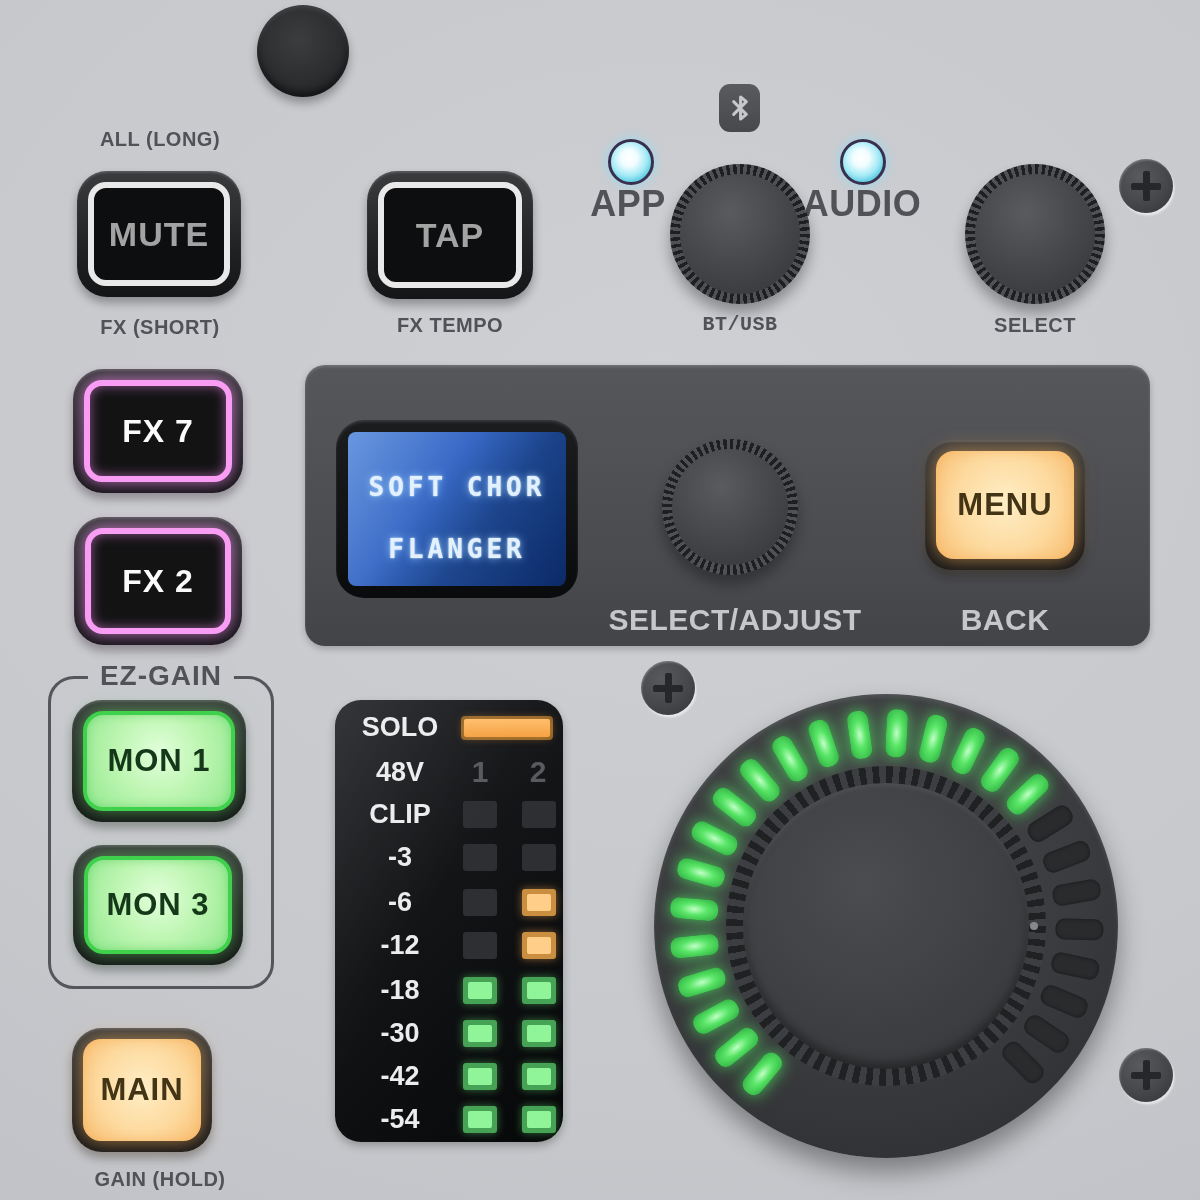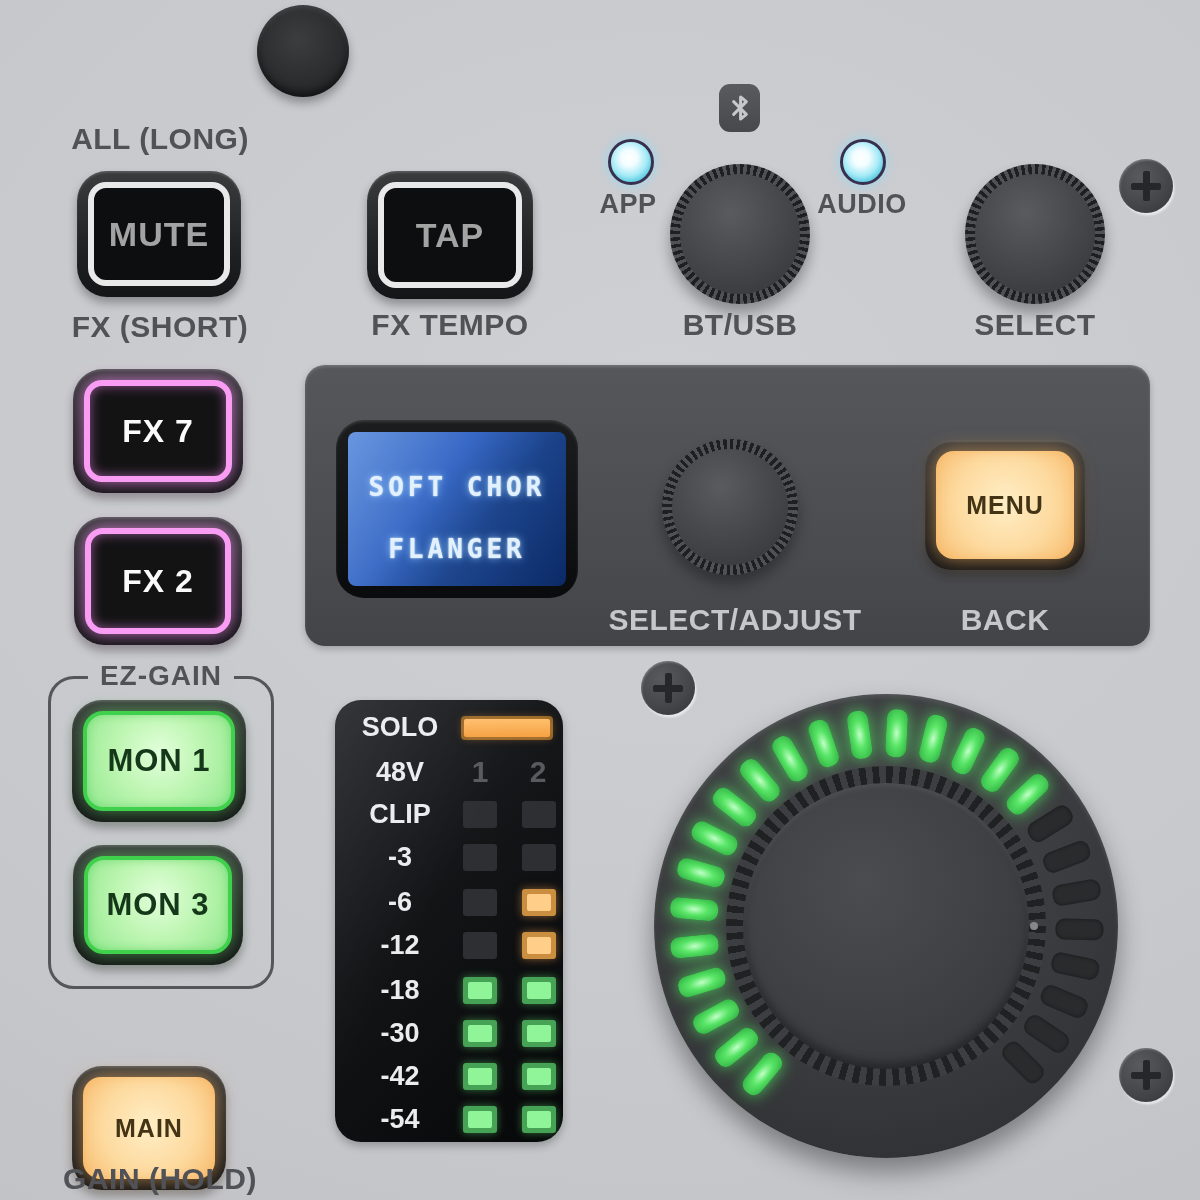--- a/index.html
+++ b/index.html
@@ -1,38 +1,38 @@
 <!DOCTYPE html>
 <html><head>
 <meta charset="utf-8">
 <style>
   html,body{margin:0;padding:0;background:#9a9b9f;}
   #stage{position:relative;width:1200px;height:1200px;overflow:hidden;
     font-family:"Liberation Sans",sans-serif;
     background:radial-gradient(1500px 1200px at 55% 35%, #cfd0d4 0%, #c7c8cc 55%, #bdbec3 100%);}
   
   .lbl{position:absolute;font-weight:bold;color:#515257;text-align:center;letter-spacing:.5px;
-       font-size:30px;line-height:34px;}
-  .lbl.small{font-size:27px;}
+       font-size:20px;line-height:34px;}
+  .lbl.small{font-size:36px;}
   .strip-lbl{position:absolute;font-weight:bold;color:#c6c7ca;text-align:center;font-size:30px;line-height:34px;letter-spacing:.5px;}
   
   .bezel{position:absolute;border-radius:30px;
      background:linear-gradient(180deg,#3b3c3e 0%,#232426 55%,#141517 100%);
      box-shadow:0 6px 10px rgba(0,0,0,.30), inset 0 2px 2px rgba(255,255,255,.14);}
   .face{position:absolute;inset:11px;border-radius:18px;display:flex;align-items:center;justify-content:center;
      font-weight:bold;letter-spacing:1px;}
   .face.white-ring{border:6px solid #e9e9ea;background:#0d0e0f;color:#a3a3a3;font-size:34px;}
   .face.pink-ring{border:6px solid #f89cf4;background:#131314;color:#fbfbfc;font-size:32px;
      box-shadow:0 0 16px rgba(248,140,244,.75), inset 0 0 12px rgba(248,140,244,.55);}
   .face.green{border:4px solid #3fd04c;border-radius:20px;
      background:radial-gradient(circle at 50% 42%, #e2ffdb 0%, #bcf5b0 50%, #93e890 100%);
      color:#16381a;font-size:31px;box-shadow:0 0 18px rgba(110,235,105,.55), inset 0 0 10px rgba(60,200,70,.45);}
   .face.amber{border-radius:18px;
      background:radial-gradient(circle at 50% 48%, #ffeec6 0%, #fdda9f 55%, #f8bc6e 100%);
-     color:#423414;font-size:25px;box-shadow:0 0 20px rgba(250,180,90,.65), inset 0 0 10px rgba(248,170,80,.5);}
+     color:#423414;font-size:31px;box-shadow:0 0 20px rgba(250,180,90,.65), inset 0 0 10px rgba(248,170,80,.5);}
   
   .knob{position:absolute;border-radius:50%;
      background:repeating-conic-gradient(#1e1f21 0deg 3deg,#505154 3deg 6deg);
      box-shadow:0 9px 14px rgba(0,0,0,.32);}
   .knob::after{content:'';position:absolute;inset:10px;border-radius:50%;
      background:radial-gradient(circle at 42% 32%, #5a5b5e 0%, #48494c 45%, #333437 100%);}
   
   .led{position:absolute;width:40px;height:40px;border-radius:50%;border:3px solid #39304f;
      background:radial-gradient(circle at 45% 40%, #ffffff 0%, #f2fdff 25%, #a4eaf6 55%, #52c6de 78%, #3a5270 95%);
      box-shadow:0 0 12px rgba(140,220,245,.85);}
@@ -122,21 +122,21 @@
     <svg width="24" height="30" viewBox="0 0 20 26">
       <path d="M4.5 7.5 L15.5 18.5 L10.5 22.5 L10.5 3.5 L15.5 7.5 L4.5 18.5" fill="none" stroke="#c7c8cc" stroke-width="2.6" stroke-linejoin="round" stroke-linecap="round"></path>
     </svg>
   </div>
   <div class="led" style="left:608px;top:139px;"></div>
   <div class="lbl small" style="left:568px;top:187px;width:120px;">APP</div>
   <div class="led" style="left:840px;top:139px;"></div>
   <div class="lbl small" style="left:800px;top:187px;width:124px;">AUDIO</div>
 
   <div class="knob" style="left:670px;top:164px;width:140px;height:140px;"></div>
-  <div class="lbl" style="left:650px;top:308px;width:180px;">BT/USB</div>
+  <div class="lbl" style="left:650px;top:308px;width:180px;font-family:Liberation Mono, monospace;">BT/USB</div>
   <div class="knob" style="left:965px;top:164px;width:140px;height:140px;"></div>
   <div class="lbl" style="left:945px;top:308px;width:180px;">SELECT</div>
 
   <div class="screw" style="left:1119px;top:159px;">
       <i class="h"></i>
       <i class="v"></i>
     </div>
   <div class="screw" style="left:641px;top:661px;">
       <i class="h"></i>
       <i class="v"></i>
@@ -170,21 +170,21 @@
   <div class="group-box">
     <span>EZ-GAIN</span>
   </div>
   <div class="bezel" style="left:72px;top:700px;width:174px;height:122px;">
     <div class="face green">MON 1</div>
   </div>
   <div class="bezel" style="left:73px;top:845px;width:170px;height:120px;">
     <div class="face green">MON 3</div>
   </div>
 
-  <div class="bezel" style="left:72px;top:1028px;width:154px;height:124px;margin-top:38px;">
+  <div class="bezel" style="left:72px;top:1028px;width:140px;height:124px;">
     <div class="face amber">MAIN</div>
   </div>
   <div class="lbl" style="left:30px;top:1162px;width:260px;">GAIN (HOLD)</div>
 
   <div class="meter">
     <div class="m-label" style="top:14px;">SOLO</div>
     <div class="solo-bar"></div>
     <div class="m-label" style="top:59px;">48V</div>
     <div class="m-head" style="left:125px;top:57px;">1</div>
     <div class="m-head" style="left:183px;top:57px;">2</div>

